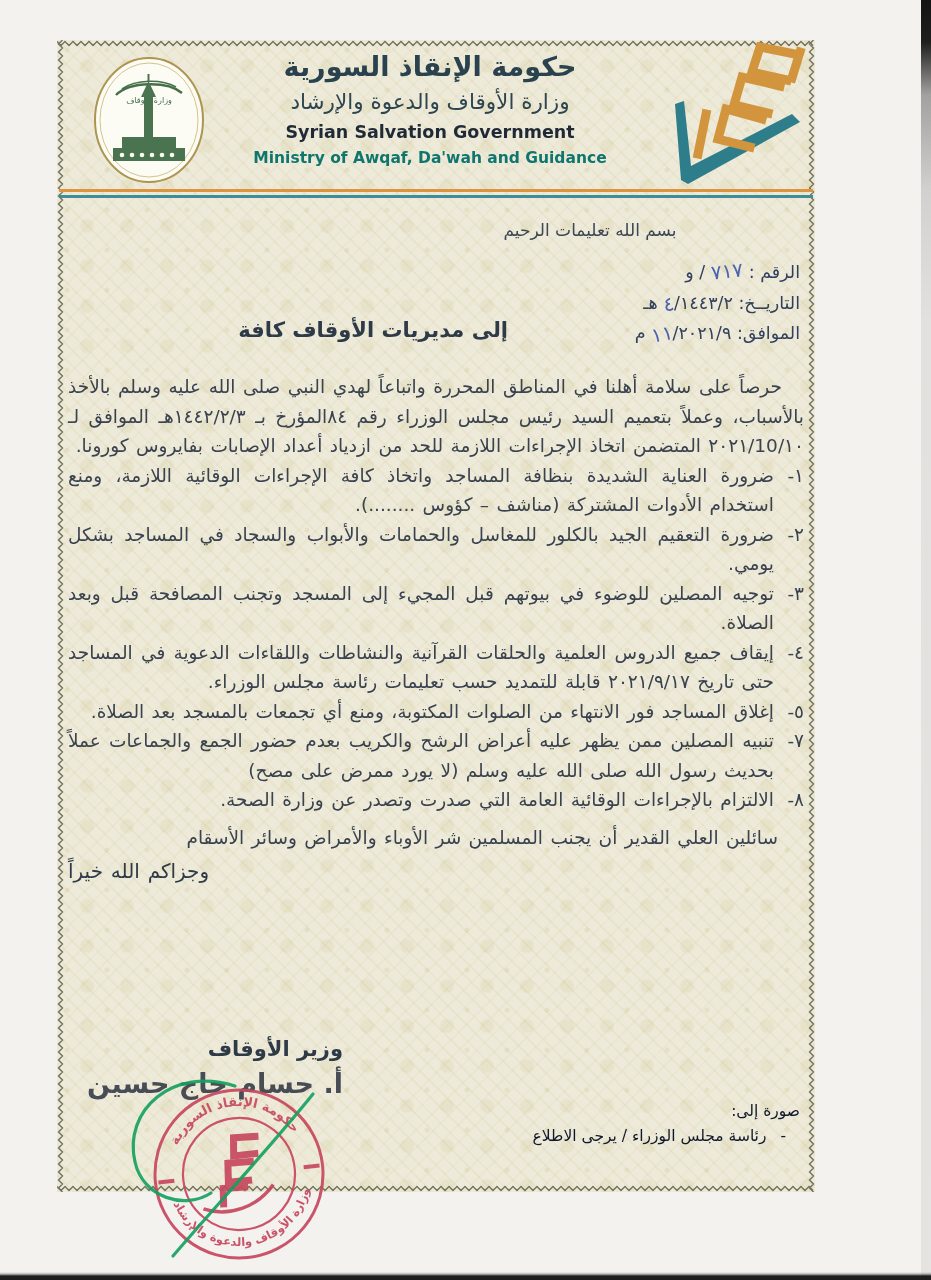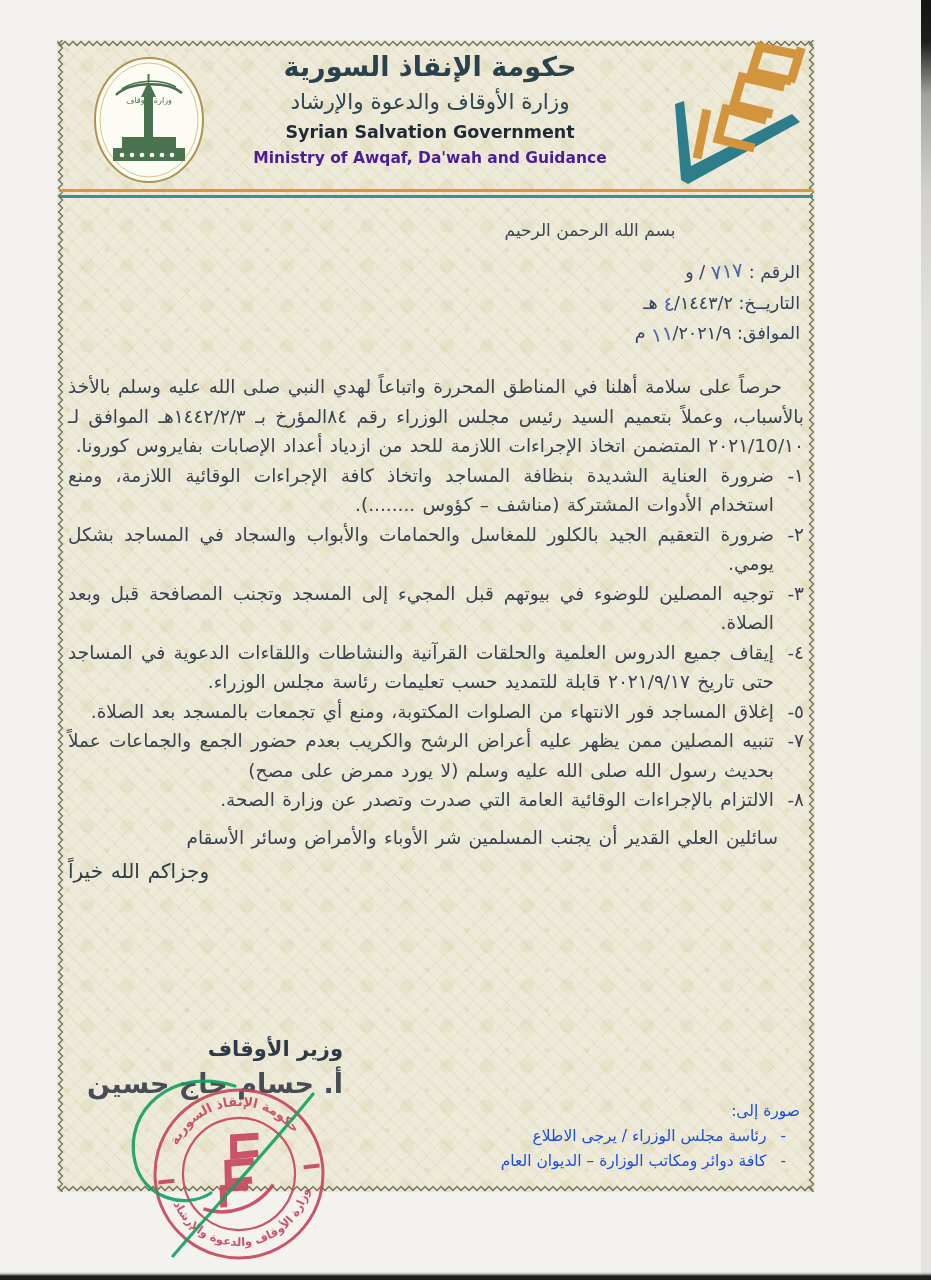--- a/index.html
+++ b/index.html
@@ -31,21 +31,21 @@
   .zz-left{left:64px;top:40px;width:1152px;height:7px;transform:rotate(90deg);transform-origin:top left;}
   .zz-right{left:815px;top:40px;width:1152px;height:7px;transform:rotate(90deg);transform-origin:top left;}
 
   .abs{position:absolute;}
   
   .emblem{left:92px;top:55px;width:115px;height:130px;}
   .header-text{left:225px;top:48px;width:410px;text-align:center;direction:rtl;}
   .gov-ar{font-size:27px;font-weight:bold;color:#29424d;line-height:37px;}
   .ministry-ar{font-size:21.5px;color:#2c4550;line-height:34px;}
   .gov-en{font-size:17.5px;font-weight:bold;color:#1f2a36;line-height:27px;direction:ltr;}
-  .ministry-en{font-size:15.5px;font-weight:bold;color:#4c1d95;line-height:24px;direction:ltr;}
+  .ministry-en{font-size:15.5px;font-weight:bold;color:#0f766e;line-height:24px;direction:ltr;}
   .syria-logo{left:648px;top:42px;width:162px;height:150px;}
   .rule{left:59px;width:754px;height:2.5px;}
   .rule-orange{top:189px;background:#dd9440;}
   .rule-teal{top:195px;background:#3d8e99;}
 
   .bismillah{left:490px;top:220px;width:200px;text-align:center;font-size:17px;color:#3c4654;direction:rtl;}
 
   .meta{right:131px;top:257px;direction:rtl;text-align:right;font-size:17.5px;color:#31405c;}
   .meta .line{line-height:29.5px;white-space:nowrap;}
   .hand{color:#4a63b0;font-size:20px;display:inline-block;transform:rotate(-6deg);letter-spacing:2px;}
@@ -59,21 +59,21 @@
   .bullet{display:inline-block;margin-left:9px;transform:translateY(-1px);}
   .item{margin-top:0;padding-right:30px;}
   .item .num{display:inline-block;width:30px;margin-right:-30px;}
   .closing{margin:8px 0 0 0;text-indent:26px;}
   .dua{margin:5px 0 0 0;text-align:left;font-weight:normal;font-size:20px;color:#2e3a47;}
 
   .sig{left:105px;top:1034px;width:238px;direction:rtl;}
   .sig-title{font-size:21px;font-weight:bold;color:#2e3a47;line-height:30px;}
   .sig-name{font-size:27px;font-weight:bold;color:#474c55;line-height:36px;margin-top:2px;white-space:nowrap;}
 
-  .cc{right:131px;top:1098px;width:340px;direction:rtl;font-size:15.5px;color:#1d4ed8;}
+  .cc{right:131px;top:1098px;width:340px;direction:rtl;font-size:15.5px;color:#0f172a;}
   .cc .cc-label{line-height:26px;}
   .cc .cc-item{line-height:25px;padding-right:14px;}
   .cc .dash{display:inline-block;margin-left:14px;}
 
   .stamp{left:150px;top:1085px;width:178px;height:178px;transform:rotate(-6deg);opacity:.92;}
   .scribble{left:115px;top:1072px;width:215px;height:196px;}
 </style>
 </head>
 <body>
 
@@ -126,28 +126,29 @@
       <path d="M132,44 L94,35 L86,63 L120,71"></path>
       <path d="M114,77 L78,67 L70,97 L102,105"></path>
       <path d="M58,72 L50,112"></path>
       <path d="M152,10 L144,36"></path>
     </g>
   </svg>
 
   <div class="abs rule rule-orange"></div>
   <div class="abs rule rule-teal"></div>
 
-  <div class="abs bismillah">بسم الله الرحمن الرحيم</div>
+  <div class="abs bismillah">بسم الله تعليمات الرحيم</div>
 
   <div class="abs meta">
     <div class="line"><span>الرقم :</span> <span class="hand">٧١٧</span> <span>/ و</span></div>
     <div class="line"><span>التاريــخ:</span> <span>١٤٤٣/٢/</span><span class="hand hand-day">٤</span> <span>هـ</span></div>
     <div class="line"><span>الموافق:</span> <span>٢٠٢١/٩/</span><span class="hand hand-day">١١</span> <span>م</span></div>
   </div>
 
+  <div class="abs recipient">إلى مديريات الأوقاف كافة</div>
 
   <div class="abs body-block">
     <p class="intro">حرصاً على سلامة أهلنا في المناطق المحررة واتباعاً لهدي النبي صلى الله عليه وسلم بالأخذ بالأسباب، وعملاً بتعميم السيد رئيس مجلس الوزراء رقم ٨٤المؤرخ بـ ١٤٤٢/٢/٣هـ الموافق لـ ٢٠٢١/10/١٠ المتضمن اتخاذ الإجراءات اللازمة للحد من ازدياد أعداد الإصابات بفايروس كورونا.</p>
 
     <div class="item"><span class="num">١-</span><span>ضرورة العناية الشديدة بنظافة المساجد واتخاذ كافة الإجراءات الوقائية اللازمة، ومنع استخدام الأدوات المشتركة (مناشف – كؤوس ........).</span></div>
     <div class="item"><span class="num">٢-</span><span>ضرورة التعقيم الجيد بالكلور للمغاسل والحمامات والأبواب والسجاد في المساجد بشكل يومي.</span></div>
     <div class="item"><span class="num">٣-</span><span>توجيه المصلين للوضوء في بيوتهم قبل المجيء إلى المسجد وتجنب المصافحة قبل وبعد الصلاة.</span></div>
     <div class="item"><span class="num">٤-</span><span>إيقاف جميع الدروس العلمية والحلقات القرآنية والنشاطات واللقاءات الدعوية في المساجد حتى تاريخ ٢٠٢١/٩/١٧ قابلة للتمديد حسب تعليمات رئاسة مجلس الوزراء.</span></div>
     <div class="item"><span class="num">٥-</span><span>إغلاق المساجد فور الانتهاء من الصلوات المكتوبة، ومنع أي تجمعات بالمسجد بعد الصلاة.</span></div>
     <div class="item"><span class="num">٧-</span><span>تنبيه المصلين ممن يظهر عليه أعراض الرشح والكريب بعدم حضور الجمع والجماعات عملاً بحديث رسول الله صلى الله عليه وسلم (لا يورد ممرض على مصح)</span></div>
@@ -158,21 +159,20 @@
   </div>
 
   <div class="abs sig">
     <div class="sig-title">وزير الأوقاف</div>
     <div class="sig-name">أ. حسام حاج حسين</div>
   </div>
 
   <div class="abs cc">
     <div class="cc-label">صورة إلى:</div>
     <div class="cc-item"><span class="dash">-</span><span>رئاسة مجلس الوزراء / يرجى الاطلاع</span></div>
-    <div class="cc-item"><span class="dash">-</span><span>كافة دوائر ومكاتب الوزارة – الديوان العام</span></div>
   </div>
 
   <svg class="abs stamp" viewBox="0 0 178 178">
     <circle cx="89" cy="89" r="84" fill="none" stroke="#c7485f" stroke-width="3"></circle>
     <circle cx="89" cy="89" r="56" fill="none" stroke="#c7485f" stroke-width="2.2"></circle>
     <rect x="8" y="87" width="16" height="4" fill="#c7485f"></rect>
     <rect x="154" y="87" width="16" height="4" fill="#c7485f"></rect>
     <defs>
       <path id="arcTop" d="M21,89 A68,68 0 0 1 157,89"></path>
       <path id="arcBottom" d="M17,89 A72,72 0 0 0 161,89"></path>

